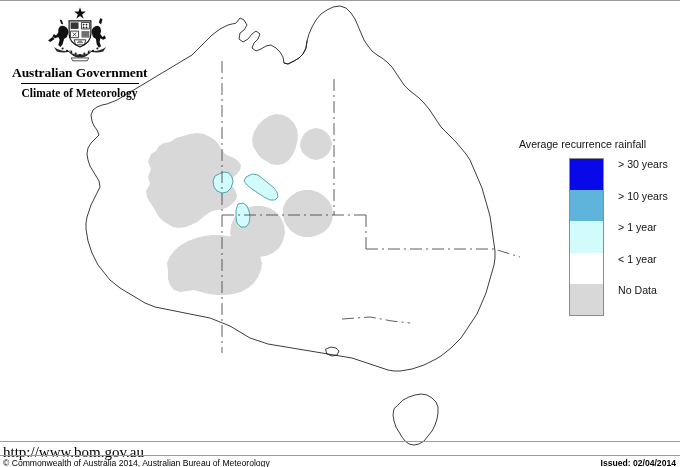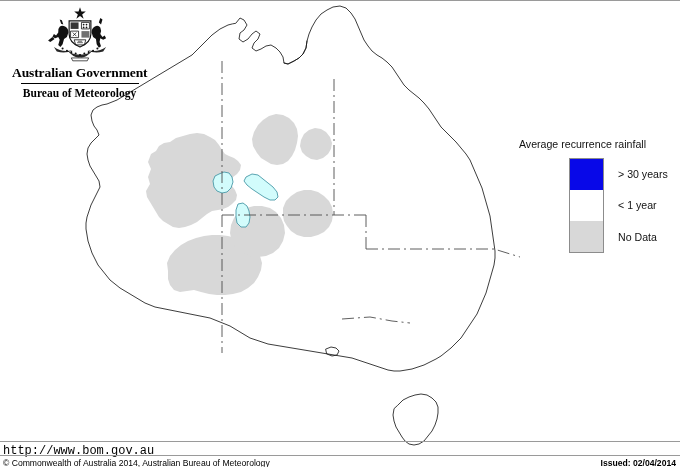--- a/index.html
+++ b/index.html
@@ -99,21 +99,21 @@
     color: #111;
     white-space: nowrap;
     margin-bottom: 8px;
   }
   #legend-body {
     position: relative;
     margin-left: 50px;
   }
   .legend-row {
     display: flex;
-    align-items: center;
+    align-items: flex-start;
     height: 31.6px;
   }
   .legend-swatch {
     width: 35px;
     height: 31.6px;
     border-left: 1px solid #8c8c8c;
     border-right: 1px solid #8c8c8c;
     box-sizing: border-box;
   }
   .legend-row:first-child .legend-swatch { border-top: 1px solid #8c8c8c; }
@@ -131,22 +131,22 @@
     left: 0;
     top: 440px;
     width: 680px;
     height: 1px;
     background: #9a9a9a;
   }
   #footer-url {
     position: absolute;
     left: 3px;
     top: 443px;
-    font-family: Liberation Mono, monospace;
-    font-size: 12px;
+    font-family: Liberation Serif, serif;
+    font-size: 15px;
     color: #000;
     white-space: nowrap;
   }
   #footer-rule-bottom {
     position: absolute;
     left: 0;
     top: 454px;
     width: 680px;
     height: 1px;
     background: #9a9a9a;
@@ -300,34 +300,42 @@
           <circle cx="56" cy="67" r="1.4"></circle>
         <circle cx="62" cy="65" r="1.4"></circle>
           <circle cx="68" cy="63" r="1.4"></circle>
         <circle cx="74" cy="60" r="1.4"></circle>
 
         <path d="M38,73 L62,73 L60,77 L40,77 Z" fill="none" stroke="#111111" stroke-width="1"></path>
       </g>
     </svg>
     <div id="gov-title">Australian Government</div>
     <div id="gov-rule"></div>
-    <div id="bureau-title">Bureau of Meteorology</div>
+    <div id="bureau-title">Climate of Meteorology</div>
   </div>
 
 
   <div id="legend">
     <div id="legend-title">Average recurrence rainfall</div>
     <div id="legend-body">
 
       <div class="legend-row">
         <div class="legend-swatch" style="background:#0808E8"></div>
         <div class="legend-label">&gt; 30 years</div>
       </div>
 
-
+      <div class="legend-row">
+        <div class="legend-swatch" style="background:#5FB4DC"></div>
+        <div class="legend-label">&gt; 10 years</div>
+      </div>
+
+      <div class="legend-row">
+        <div class="legend-swatch" style="background:#D2FCFC"></div>
+        <div class="legend-label">&gt; 1 year</div>
+      </div>
 
       <div class="legend-row">
         <div class="legend-swatch" style="background:#FFFFFF"></div>
         <div class="legend-label">&lt; 1 year</div>
       </div>
 
       <div class="legend-row">
         <div class="legend-swatch" style="background:#D8D8D8"></div>
         <div class="legend-label">No Data</div>
       </div>

